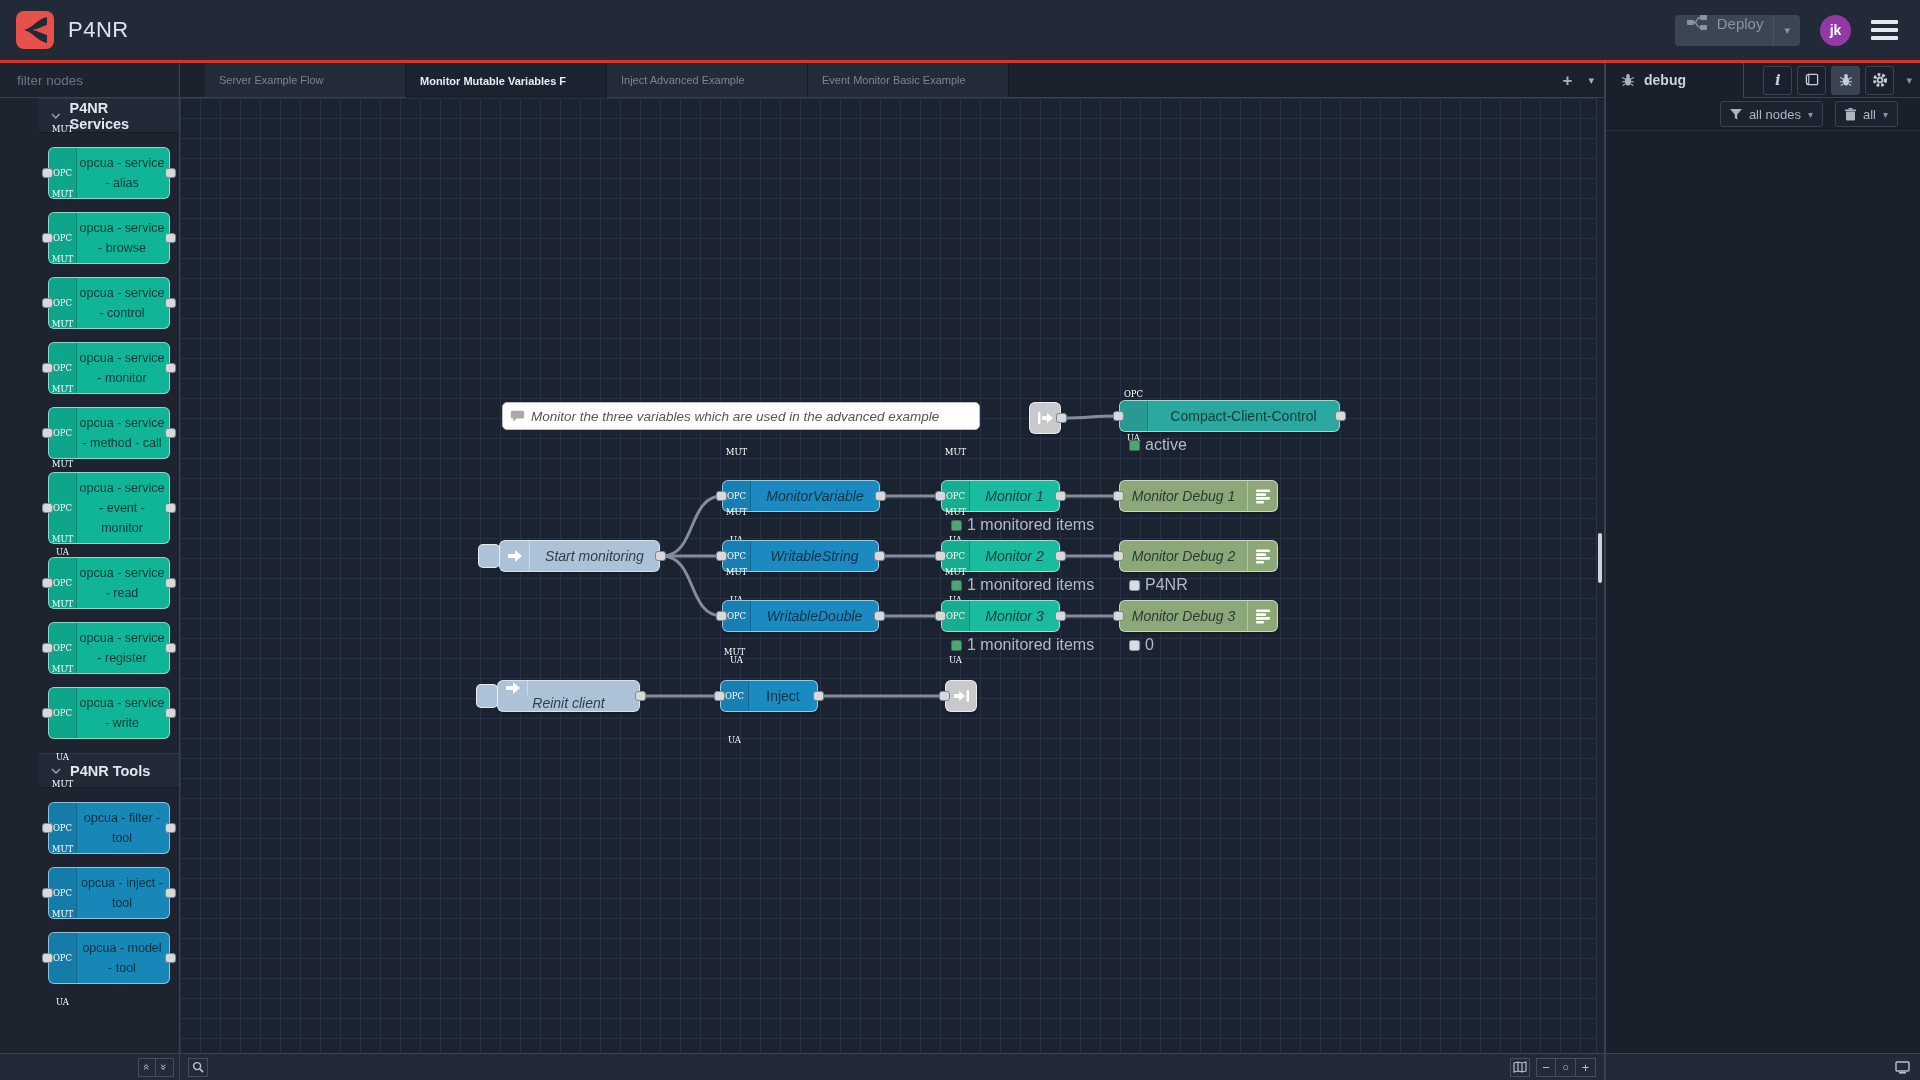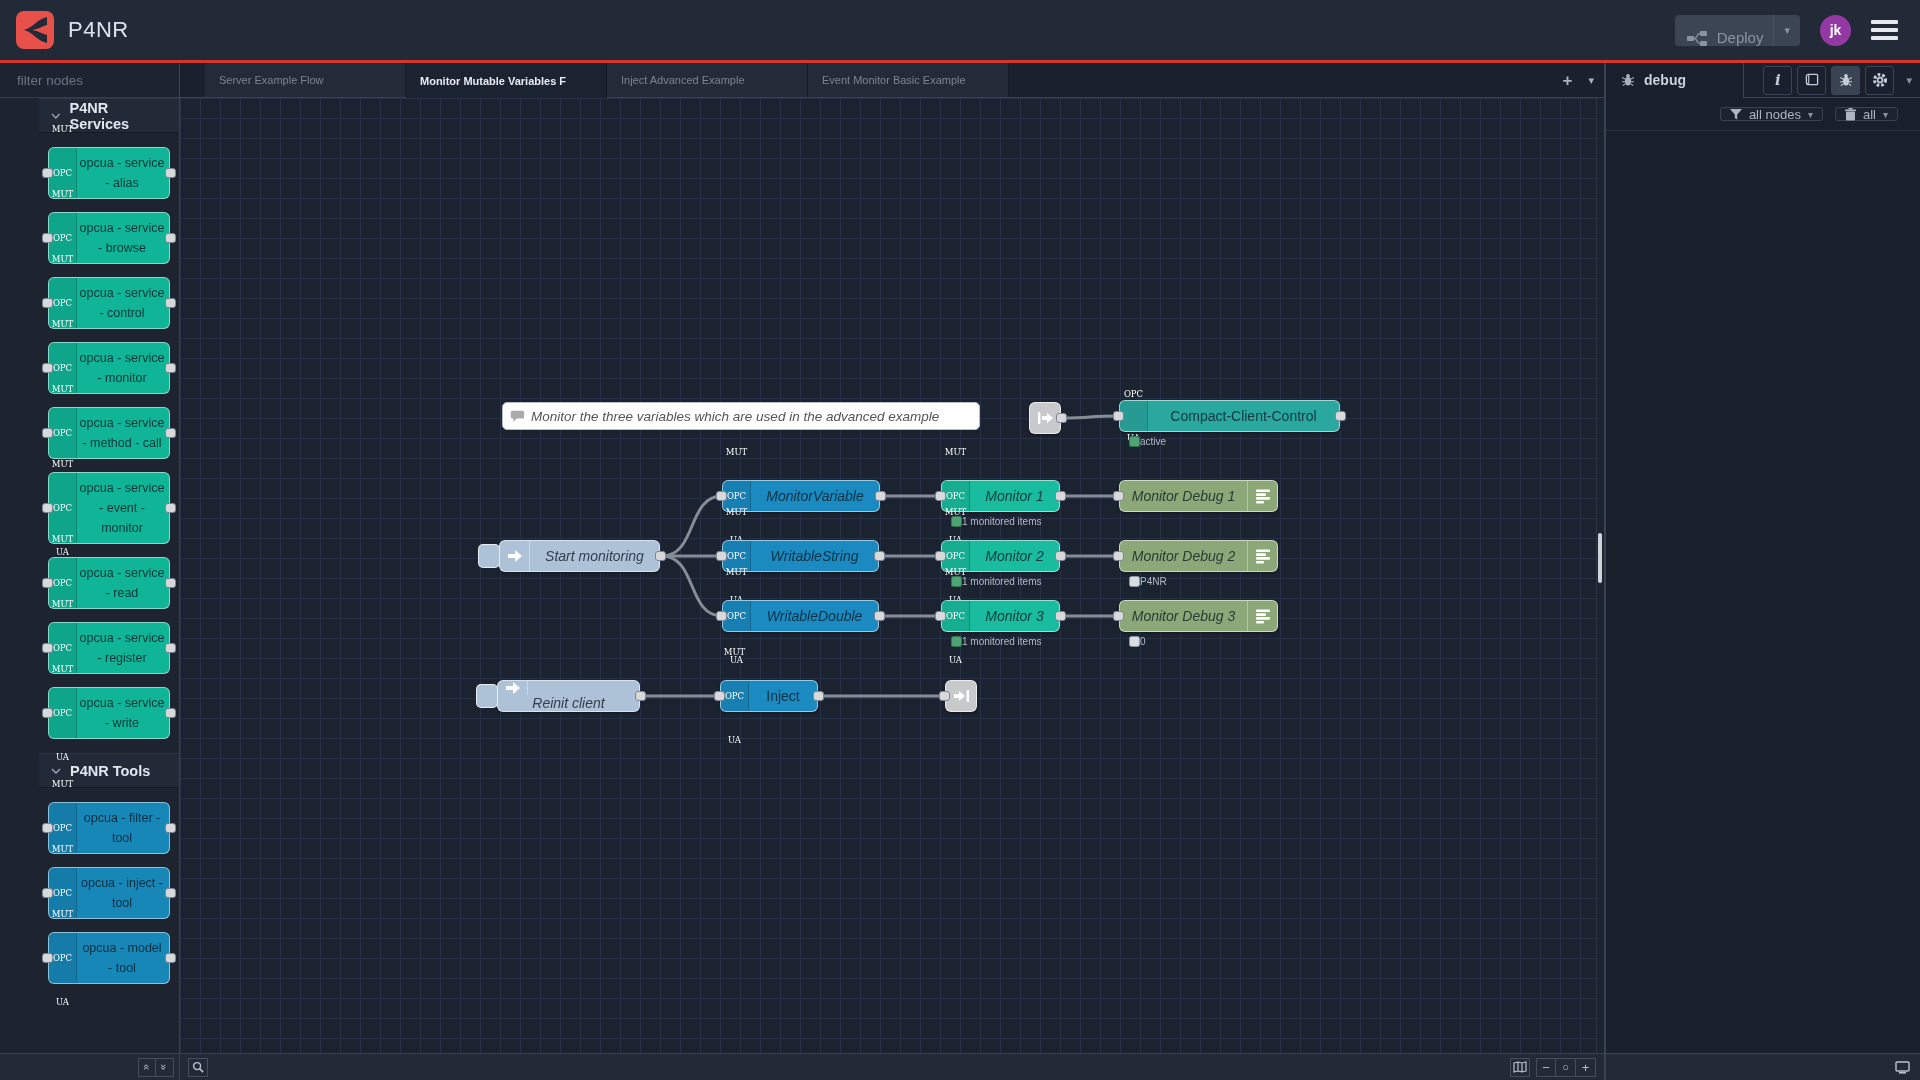--- a/index.html
+++ b/index.html
@@ -4,21 +4,21 @@
 <style>
   * { margin:0; padding:0; box-sizing:border-box; }
   html,body { width:1920px; height:1080px; overflow:hidden; background:#1c2330;
               font-family:"Liberation Sans", sans-serif; }
 
   
   .header { height:60px; background:#222937; display:flex; align-items:center; padding:0 22px 0 16px; }
   .logo { width:38px; height:38px; border-radius:8px; background:#e8504a; display:flex; align-items:center; justify-content:center; }
   .app-title { color:#dde3ea; font-size:22px; margin-left:14px; letter-spacing:.5px; }
   .hdr-right { margin-left:auto; display:flex; align-items:center; gap:20px; }
-  .deploy { display:flex; align-items:flex-end; background:#3c4553; border-radius:4px; height:31px; padding:0 0 0 12px; color:#8a93a2; font-size:15px; }
+  .deploy { display:flex; align-items:flex-start; background:#3c4553; border-radius:4px; height:31px; padding:0 0 0 12px; color:#8a93a2; font-size:15px; }
   .deploy .dlabel { margin:0 10px 0 9px; }
   .deploy .dcaret { border-left:1px solid #4a5362; padding:0 10px; height:100%; display:flex; align-items:center; color:#8a93a2; font-size:11px; }
   .avatar { width:31px; height:31px; border-radius:50%; background:#9339a4; color:#fff; font-size:14px; font-weight:bold; display:flex; align-items:center; justify-content:center; }
   .burger { display:flex; flex-direction:column; gap:4px; width:27px; }
   .burger span { height:4px; background:#e6eaef; border-radius:1px; }
   .redline { height:3px; background:#d7342b; }
 
   
   .main { display:flex; height:1017px; }
   .palette { width:180px; display:flex; flex-direction:column; background:#1d2430; border-right:1px solid #39434f; }
@@ -68,21 +68,21 @@
   .debug-toggle { position:absolute; right:-19px; top:1px; width:27px; height:28px; background:#434b55;
                   border:1px solid #262d36; border-radius:7px; z-index:-1; box-shadow:inset 0 0 0 3px #353d47; }
   .linknode { position:absolute; width:32px; height:32px; border-radius:6px; background:#c7c9cb;
               border:1.5px solid rgba(255,255,255,.65); display:flex; align-items:center; justify-content:center;
               box-shadow:0 1px 2px rgba(0,0,0,.4); }
   .comment { position:absolute; height:28px; background:#fff; border:1px solid #b9bdc2; border-radius:5px;
              display:flex; align-items:center; color:#555; font-size:13.5px; font-style:italic; }
   .comment .cicon { width:28px; display:flex; align-items:center; justify-content:center; }
   .port { position:absolute; width:11px; height:10px; background:#d9d9d9; border:1px solid #7a8699; border-radius:3px; top:calc(50% - 5px); }
   .port.in { left:-7px; } .port.out { right:-7px; }
-  .nstatus { position:absolute; display:flex; align-items:center; font-size:10px; color:#b3bac6; white-space:nowrap;text-align:right; }
+  .nstatus { position:absolute; display:flex; align-items:center; gap:5px; font-size:16px; color:#b3bac6; white-space:nowrap;text-align:right; }
   .sdot { width:11px; height:11px; border-radius:2.5px; }
   .sdot.green { background:#4da574; border:1px solid rgba(0,0,0,.3); }
   .sdot.gray  { background:#d9dde2; border:1px solid #8b94a0; }
   .scrolltrack { position:absolute; right:0; top:0; bottom:0; width:8px; background:#1d2431; border-left:1px solid #2c3544; }
   .scrollthumb { position:absolute; right:2px; width:4px; background:#cfd3da; border-radius:2px; }
 
   
   .cfooter { height:27px; background:#232a37; border-top:1px solid #39434f; display:flex; align-items:center; padding:0 8px; color:#b9c1cc; }
   .cf-btn { height:19px; min-width:20px; border:1px solid #434d5e; display:flex; align-items:center; justify-content:center; font-size:13px; padding:0 2px; }
   .cf-group { display:flex; margin-left:6px; }
@@ -93,21 +93,21 @@
   
   .sbhead { height:35px; background:#1a212d; border-bottom:1px solid #39434f; display:flex; align-items:center; }
   .debug-tab { height:35px; width:138px; display:flex; align-items:center; gap:9px; padding:0 15px;
                background:#191f2b; border-right:1px solid #3a4454; color:#ccd2da; font-size:14px; font-weight:bold; }
   .sb-tools { margin-left:auto; display:flex; align-items:center; padding-right:8px; }
   .tbtn { width:29px; height:29px; border:1px solid #3a4454; border-radius:3px; display:flex; align-items:center; justify-content:center;
           color:#c6ccd5; margin-left:5px; font-size:14px; }
   .tbtn.active { background:#3a4351; }
   .sb-caret { color:#8a93a2; font-size:11px; margin-left:12px; }
   .sbfilter { height:33px; background:#191f2b; border-bottom:1px solid #2a3240; display:flex; align-items:center; justify-content:flex-end; gap:12px; padding:0 22px; }
-  .filter-btn { height:14px; border:1px solid #39434f; border-radius:3px; background:#20273390; color:#aeb5c1; font-size:13px;
+  .filter-btn { height:26px; border:1px solid #39434f; border-radius:3px; background:#20273390; color:#aeb5c1; font-size:13px;
                 display:flex; align-items:center; gap:7px; padding:0 9px; }
   .filter-btn .fcaret { font-size:10px; color:#8a93a2; }
   .sbbody { flex:1; background:#191f2b; }
   .serif-i { font-family:"DejaVu Serif", serif; font-weight:bold; font-style:italic; font-size:15px; }
 </style>
 </head>
 <body>
 
 <div class="header">
   <div class="logo">

